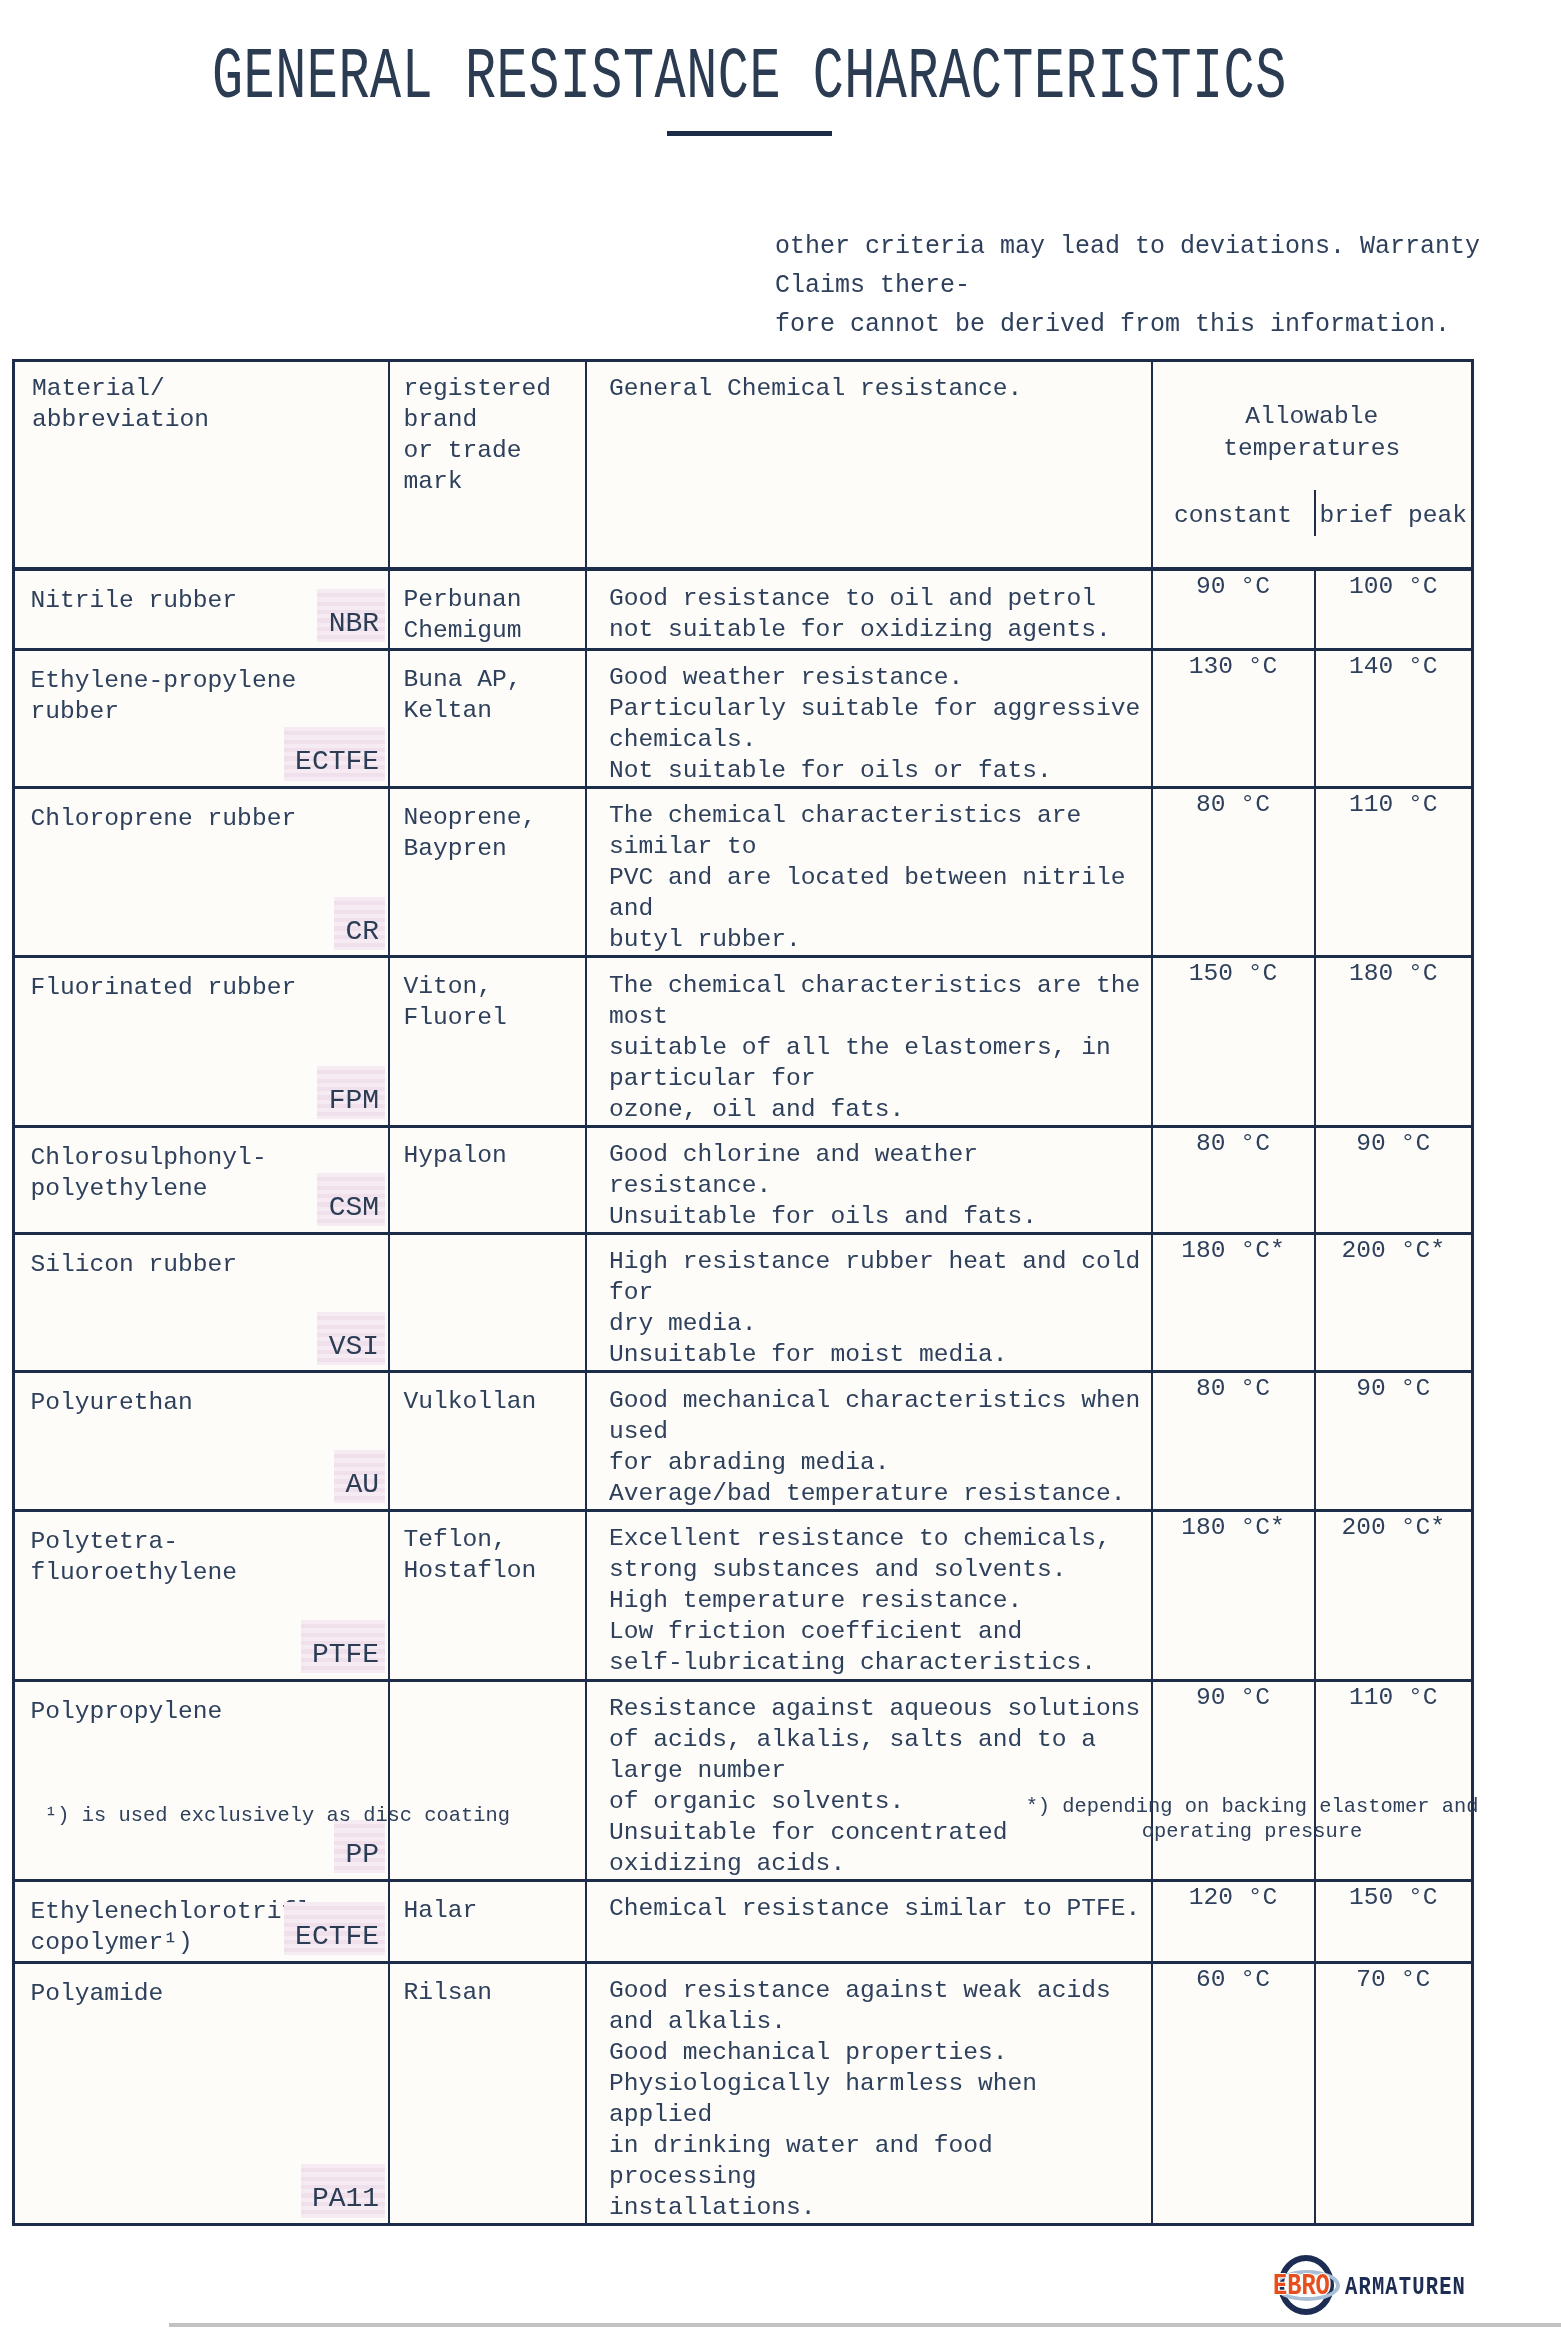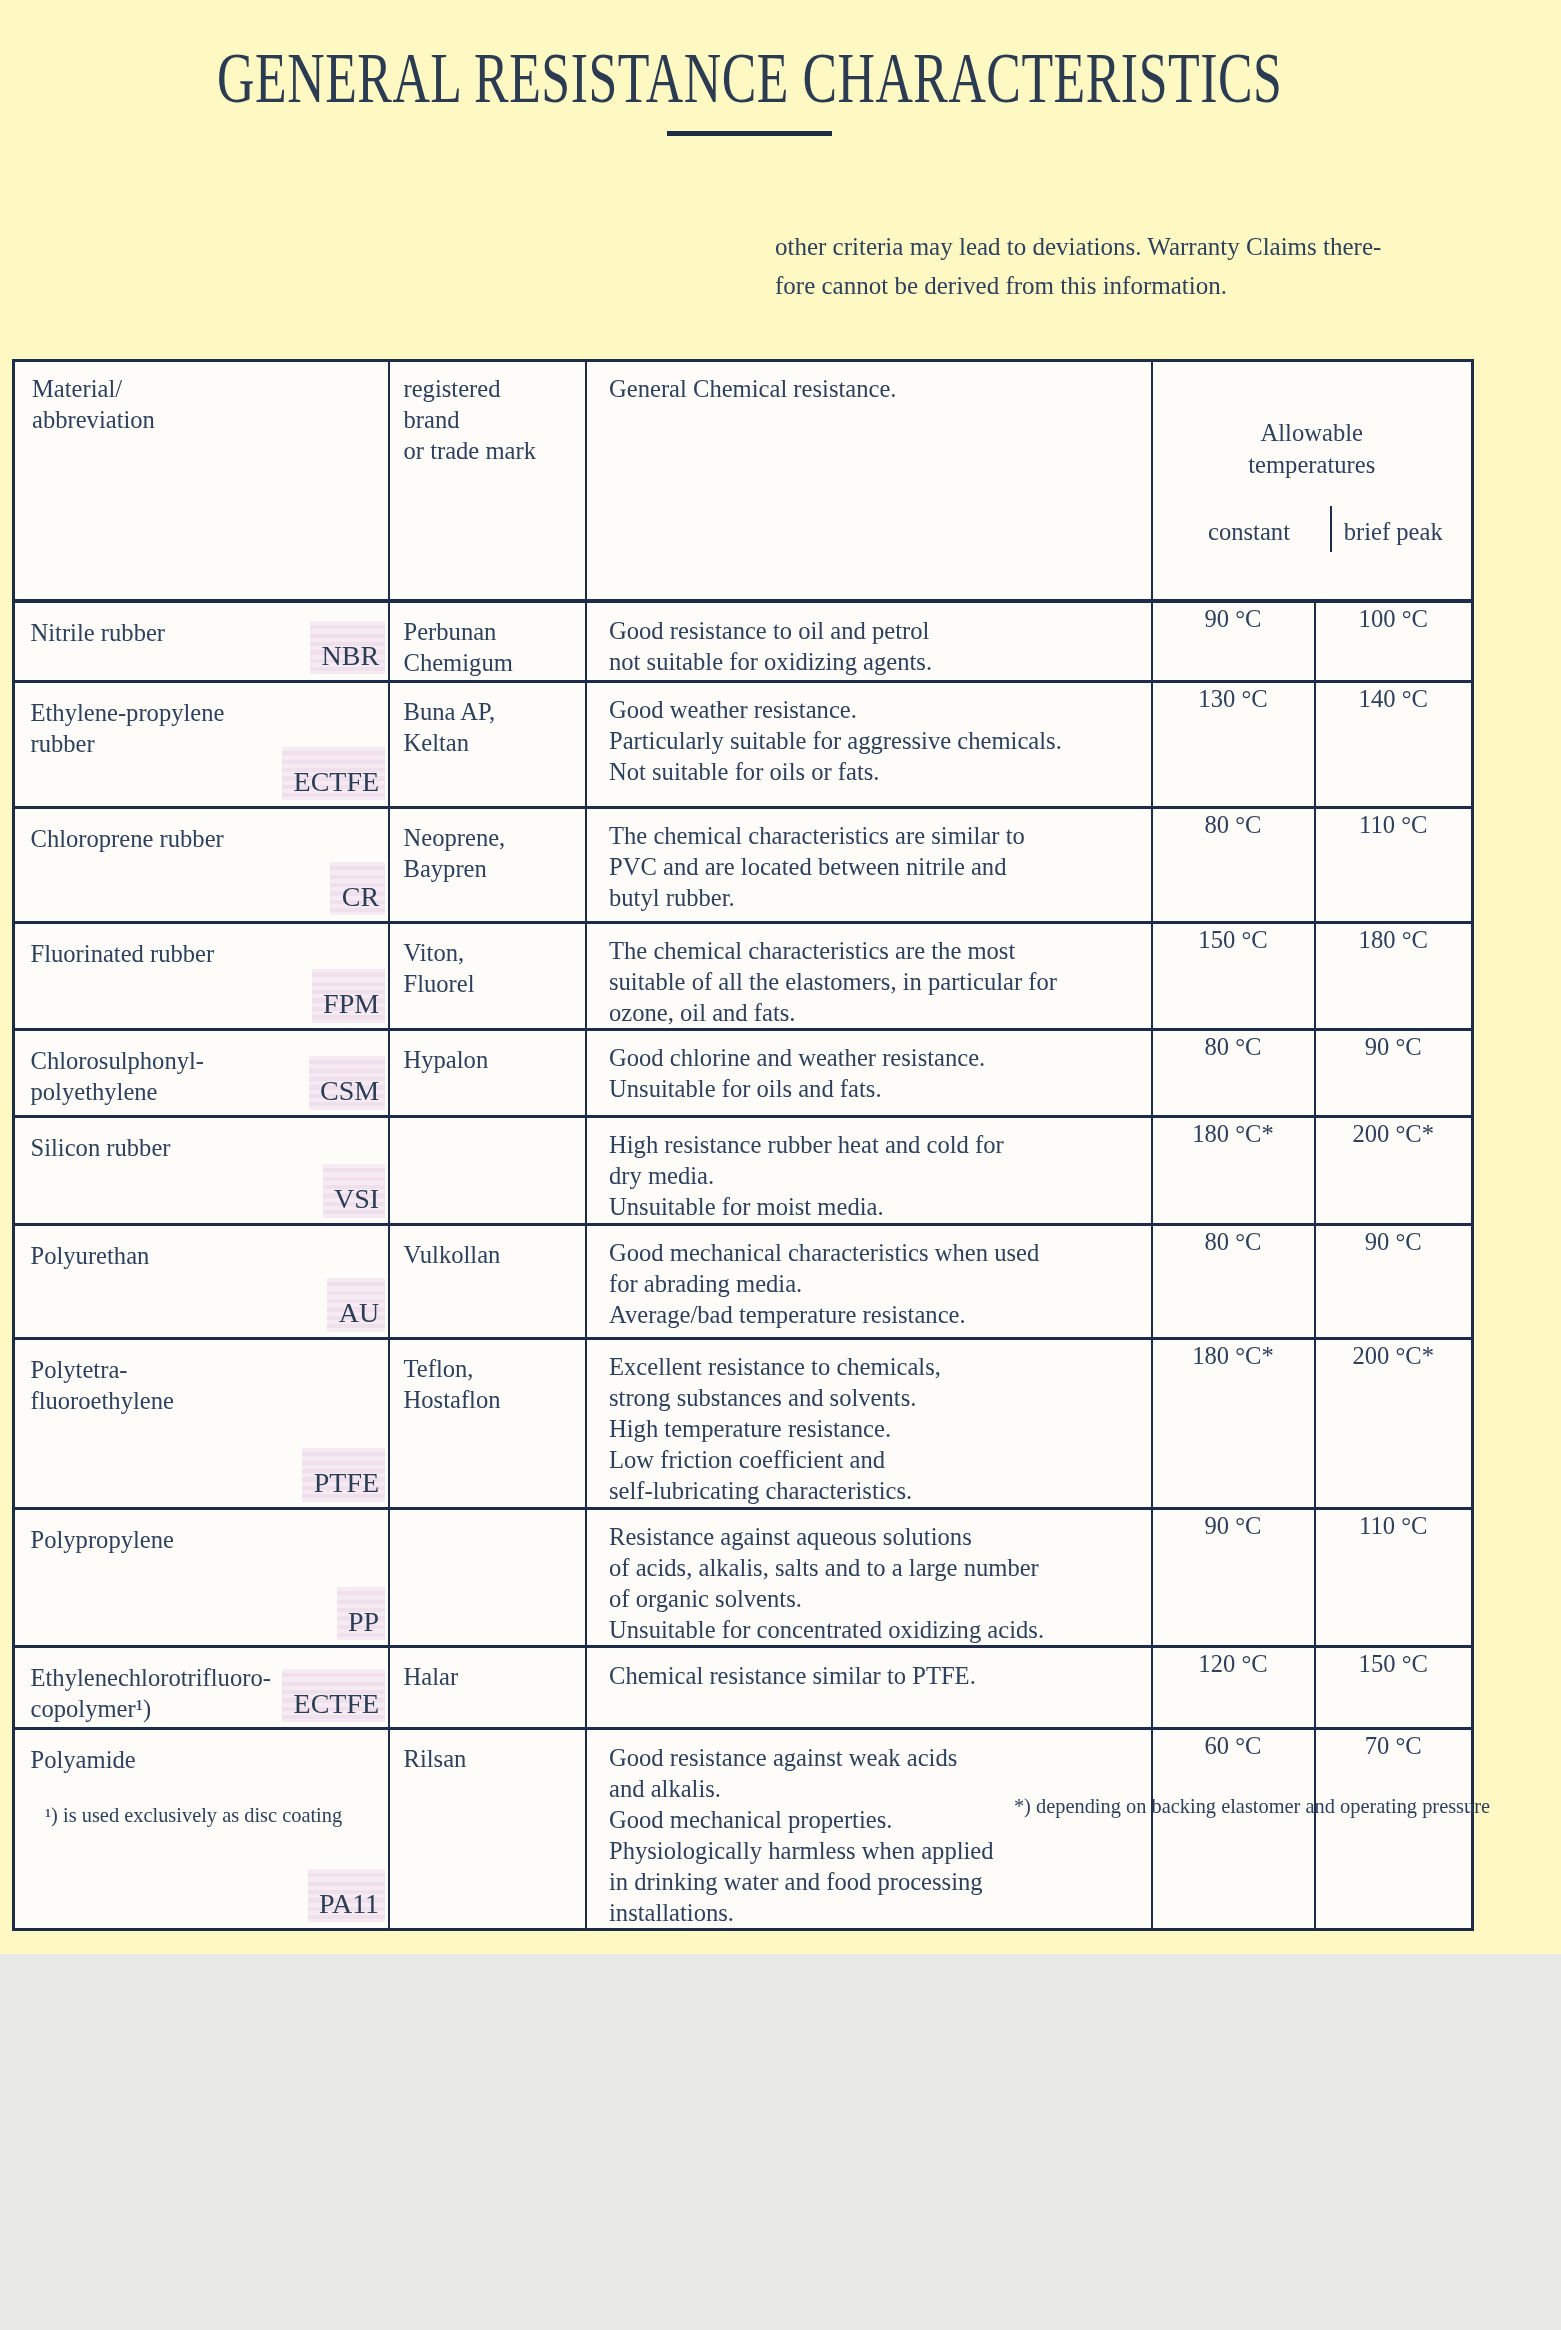--- a/index.html
+++ b/index.html
@@ -1,21 +1,21 @@
 <!DOCTYPE html>
 <html style="font-size:11.3px"><head>
 <meta charset="utf-8">
 <style>
   html,body{margin:0;padding:0;background:#e8e8e6;}
   .page{
     position:relative;
-    width:1561px;height:1954px;
-    background:#fef9c3;
+    width:1561px;height:2330px;
+    background:#ffffff;
     overflow:hidden;
-    font-family:Liberation Serif, serif;
+    font-family:Liberation Mono, monospace;
     color:#31425c;
   }
   
   .title{
     position:absolute;left:-31px;top:37px;width:1561px;
     text-align:center;white-space:nowrap;
   }
   .title span{
     display:inline-block;
     transform:scaleX(0.72);
@@ -57,21 +57,21 @@
   .res-table{border:3.5px solid #1d2c49;}
   .res-table thead td{border-bottom-width:4.2px;}
   tr.hrow{height:113px;}
   tr.rh0{height:80px;} tr.rh1{height:126px;} tr.rh2{height:115px;}
   tr.rh3{height:106px;} tr.rh4{height:87px;} tr.rh5{height:108px;}
   tr.rh6{height:114px;} tr.rh7{height:170px;} tr.rh8{height:136px;}
   tr.rh9{height:82px;} tr.rh10{height:195px;}
   .h-mat{padding:11.3px 0 0 17px;}
   .h-brand{padding:11.3px 0 0 14px;}
   .h-res{padding:11.3px 0 0 22.5px;}
-  .h-temps{padding:16px;vertical-align:top;}
+  .h-temps{padding:0;vertical-align:top;}
   .h-temps-top{
     text-align:center;white-space:pre-line;
     padding-top:8.4px;font-size:24.6px;line-height:32px;height:65px;
   }
   .h-temps-bottom{display:flex;height:39px;align-items:flex-end;}
   .h-temp-sub{
     flex:0 0 161px;text-align:center;
     padding-bottom:7px;font-size:24.6px;line-height:27px;
   }
   .h-temp-sub-right{

